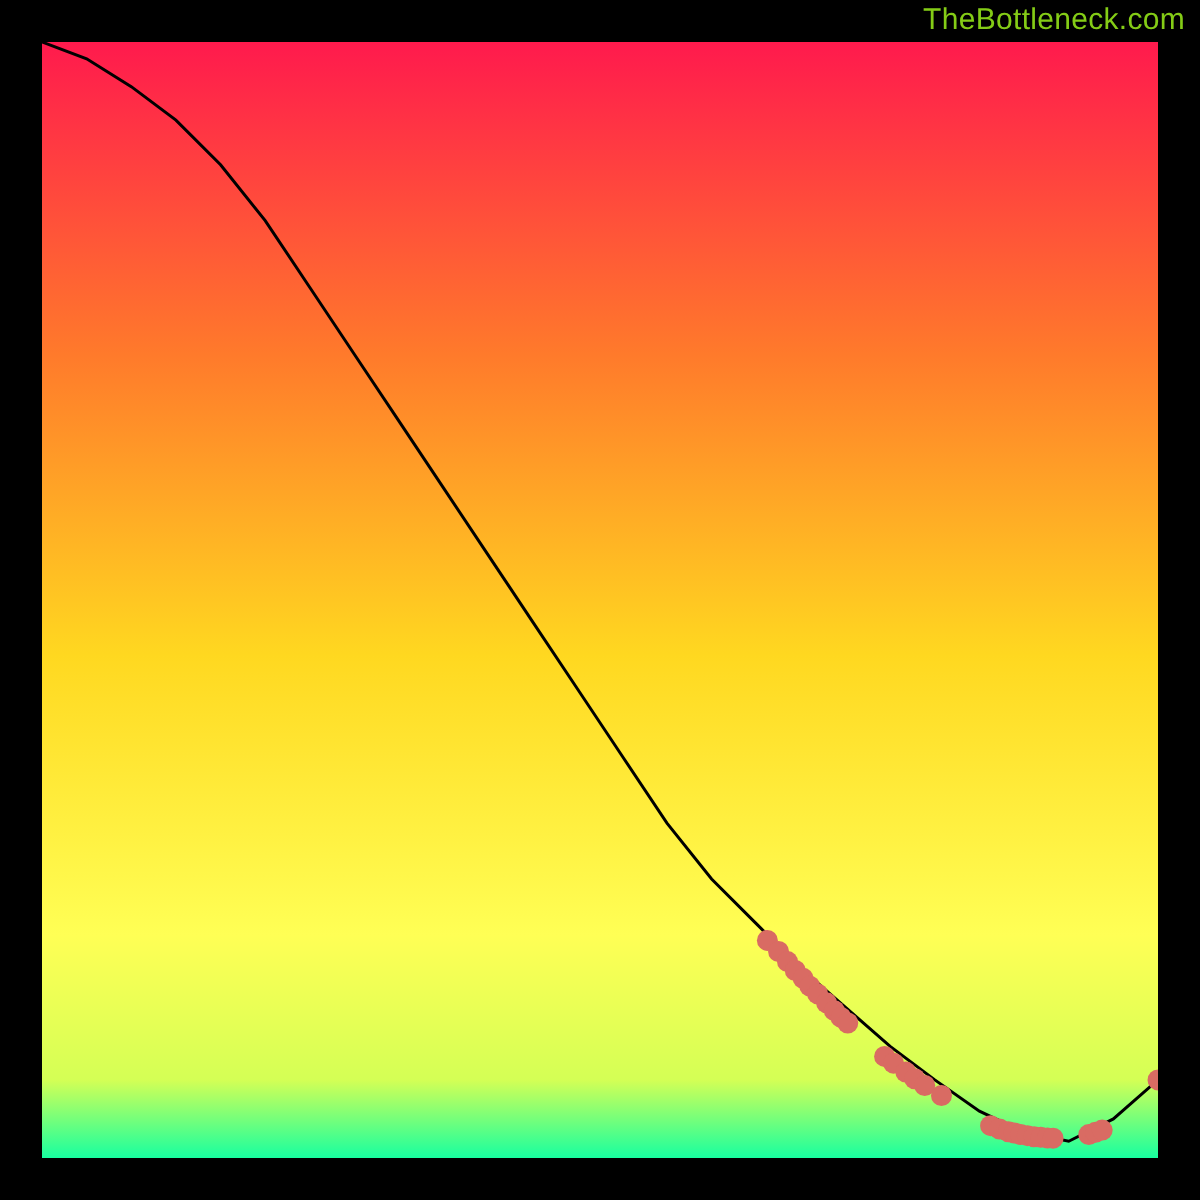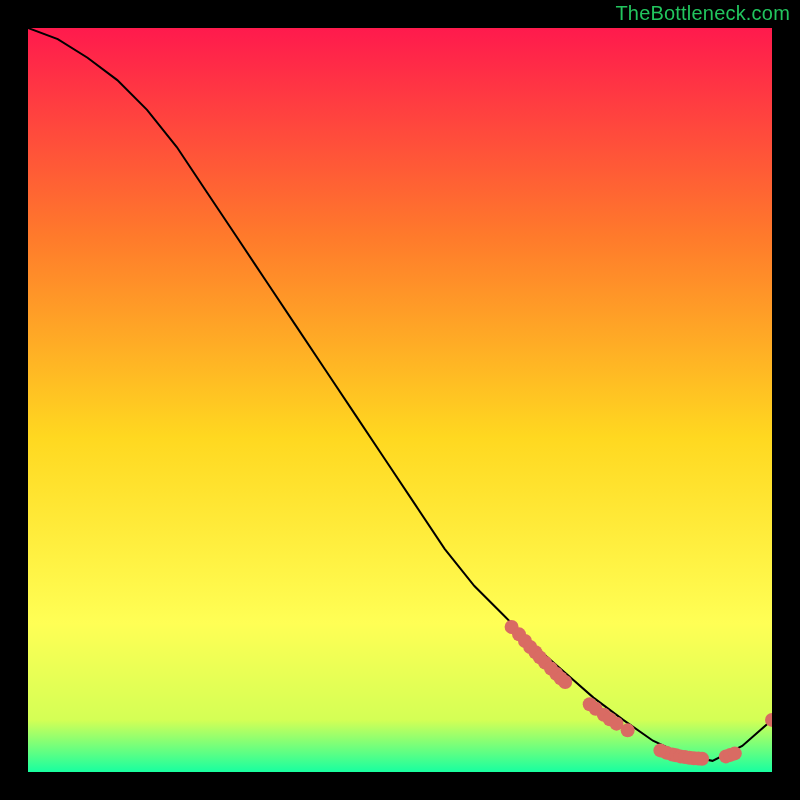--- a/index.html
+++ b/index.html
@@ -13,21 +13,21 @@
   }
   .chart-wrap {
     position: relative;
     width: 800px;
     height: 800px;
   }
   .attribution {
     position: absolute;
     top: 2px;
     right: 10px;
-    color: #22c55e;
+    color: #84cc16;
     font-size: 20px;
     letter-spacing: 0.2px;
   }
   .plot-area {
     position: absolute;
     left: 28px;
     top: 28px;
     width: 744px;
     height: 744px;
   }

